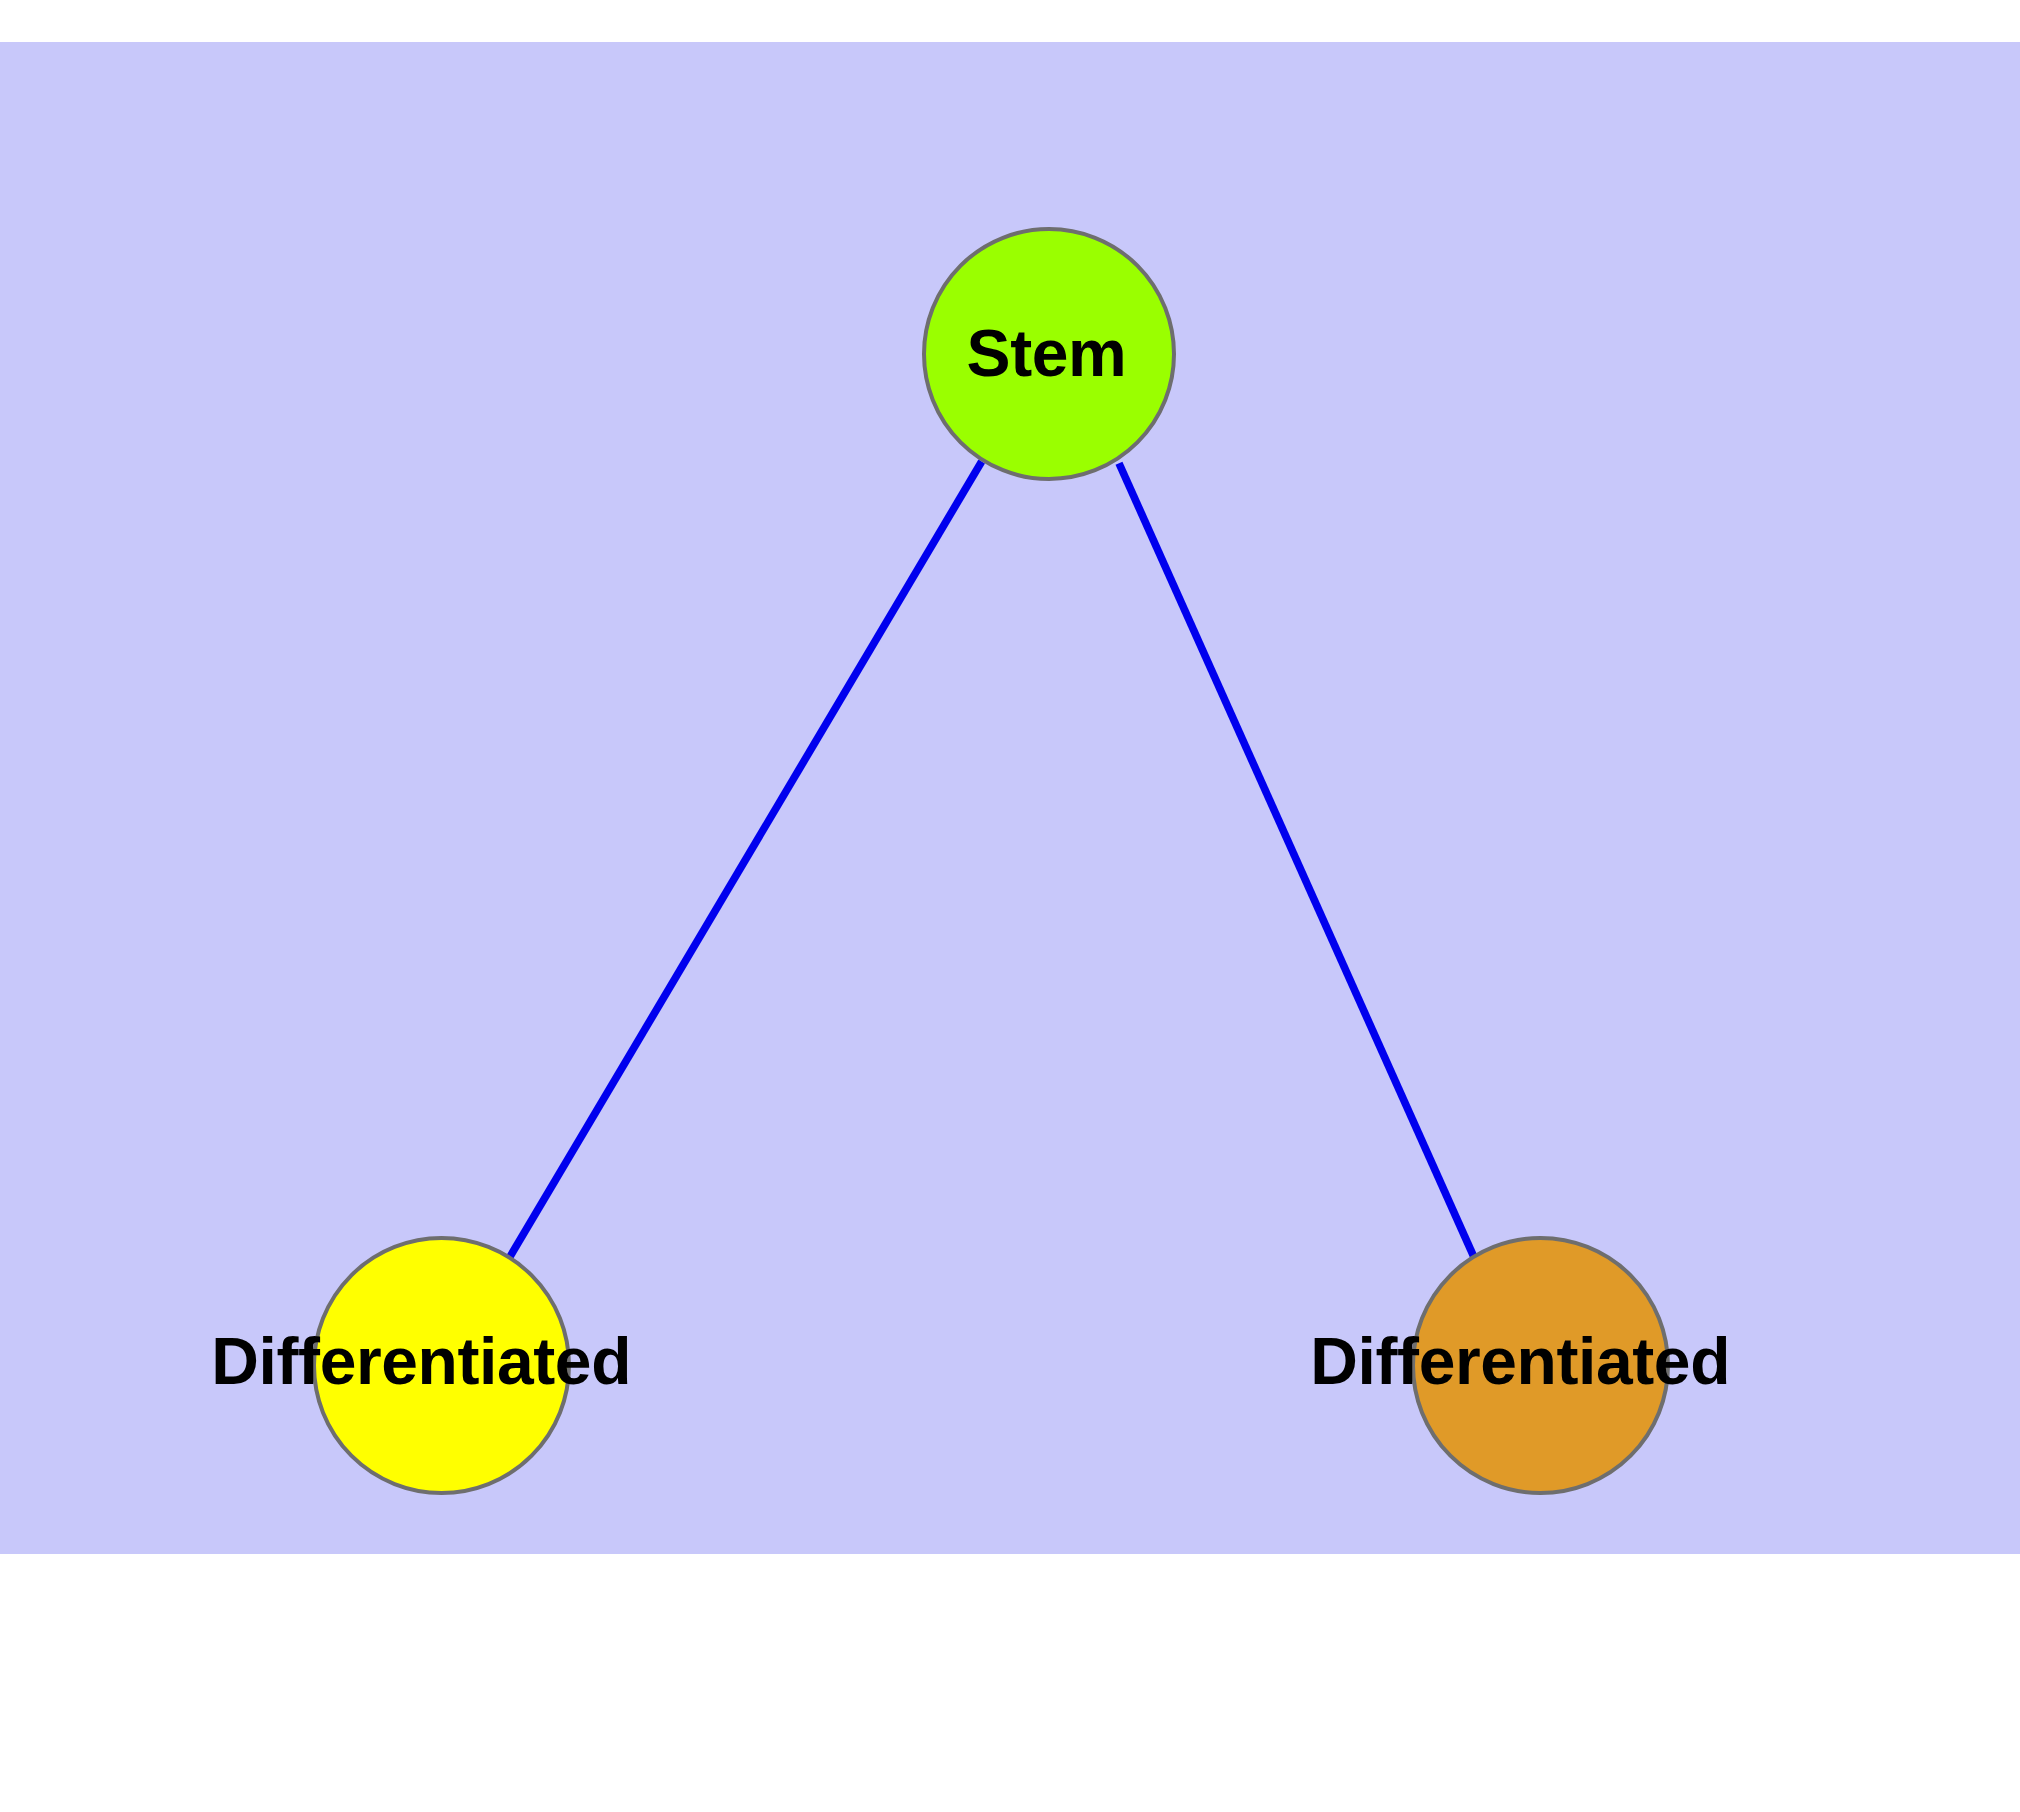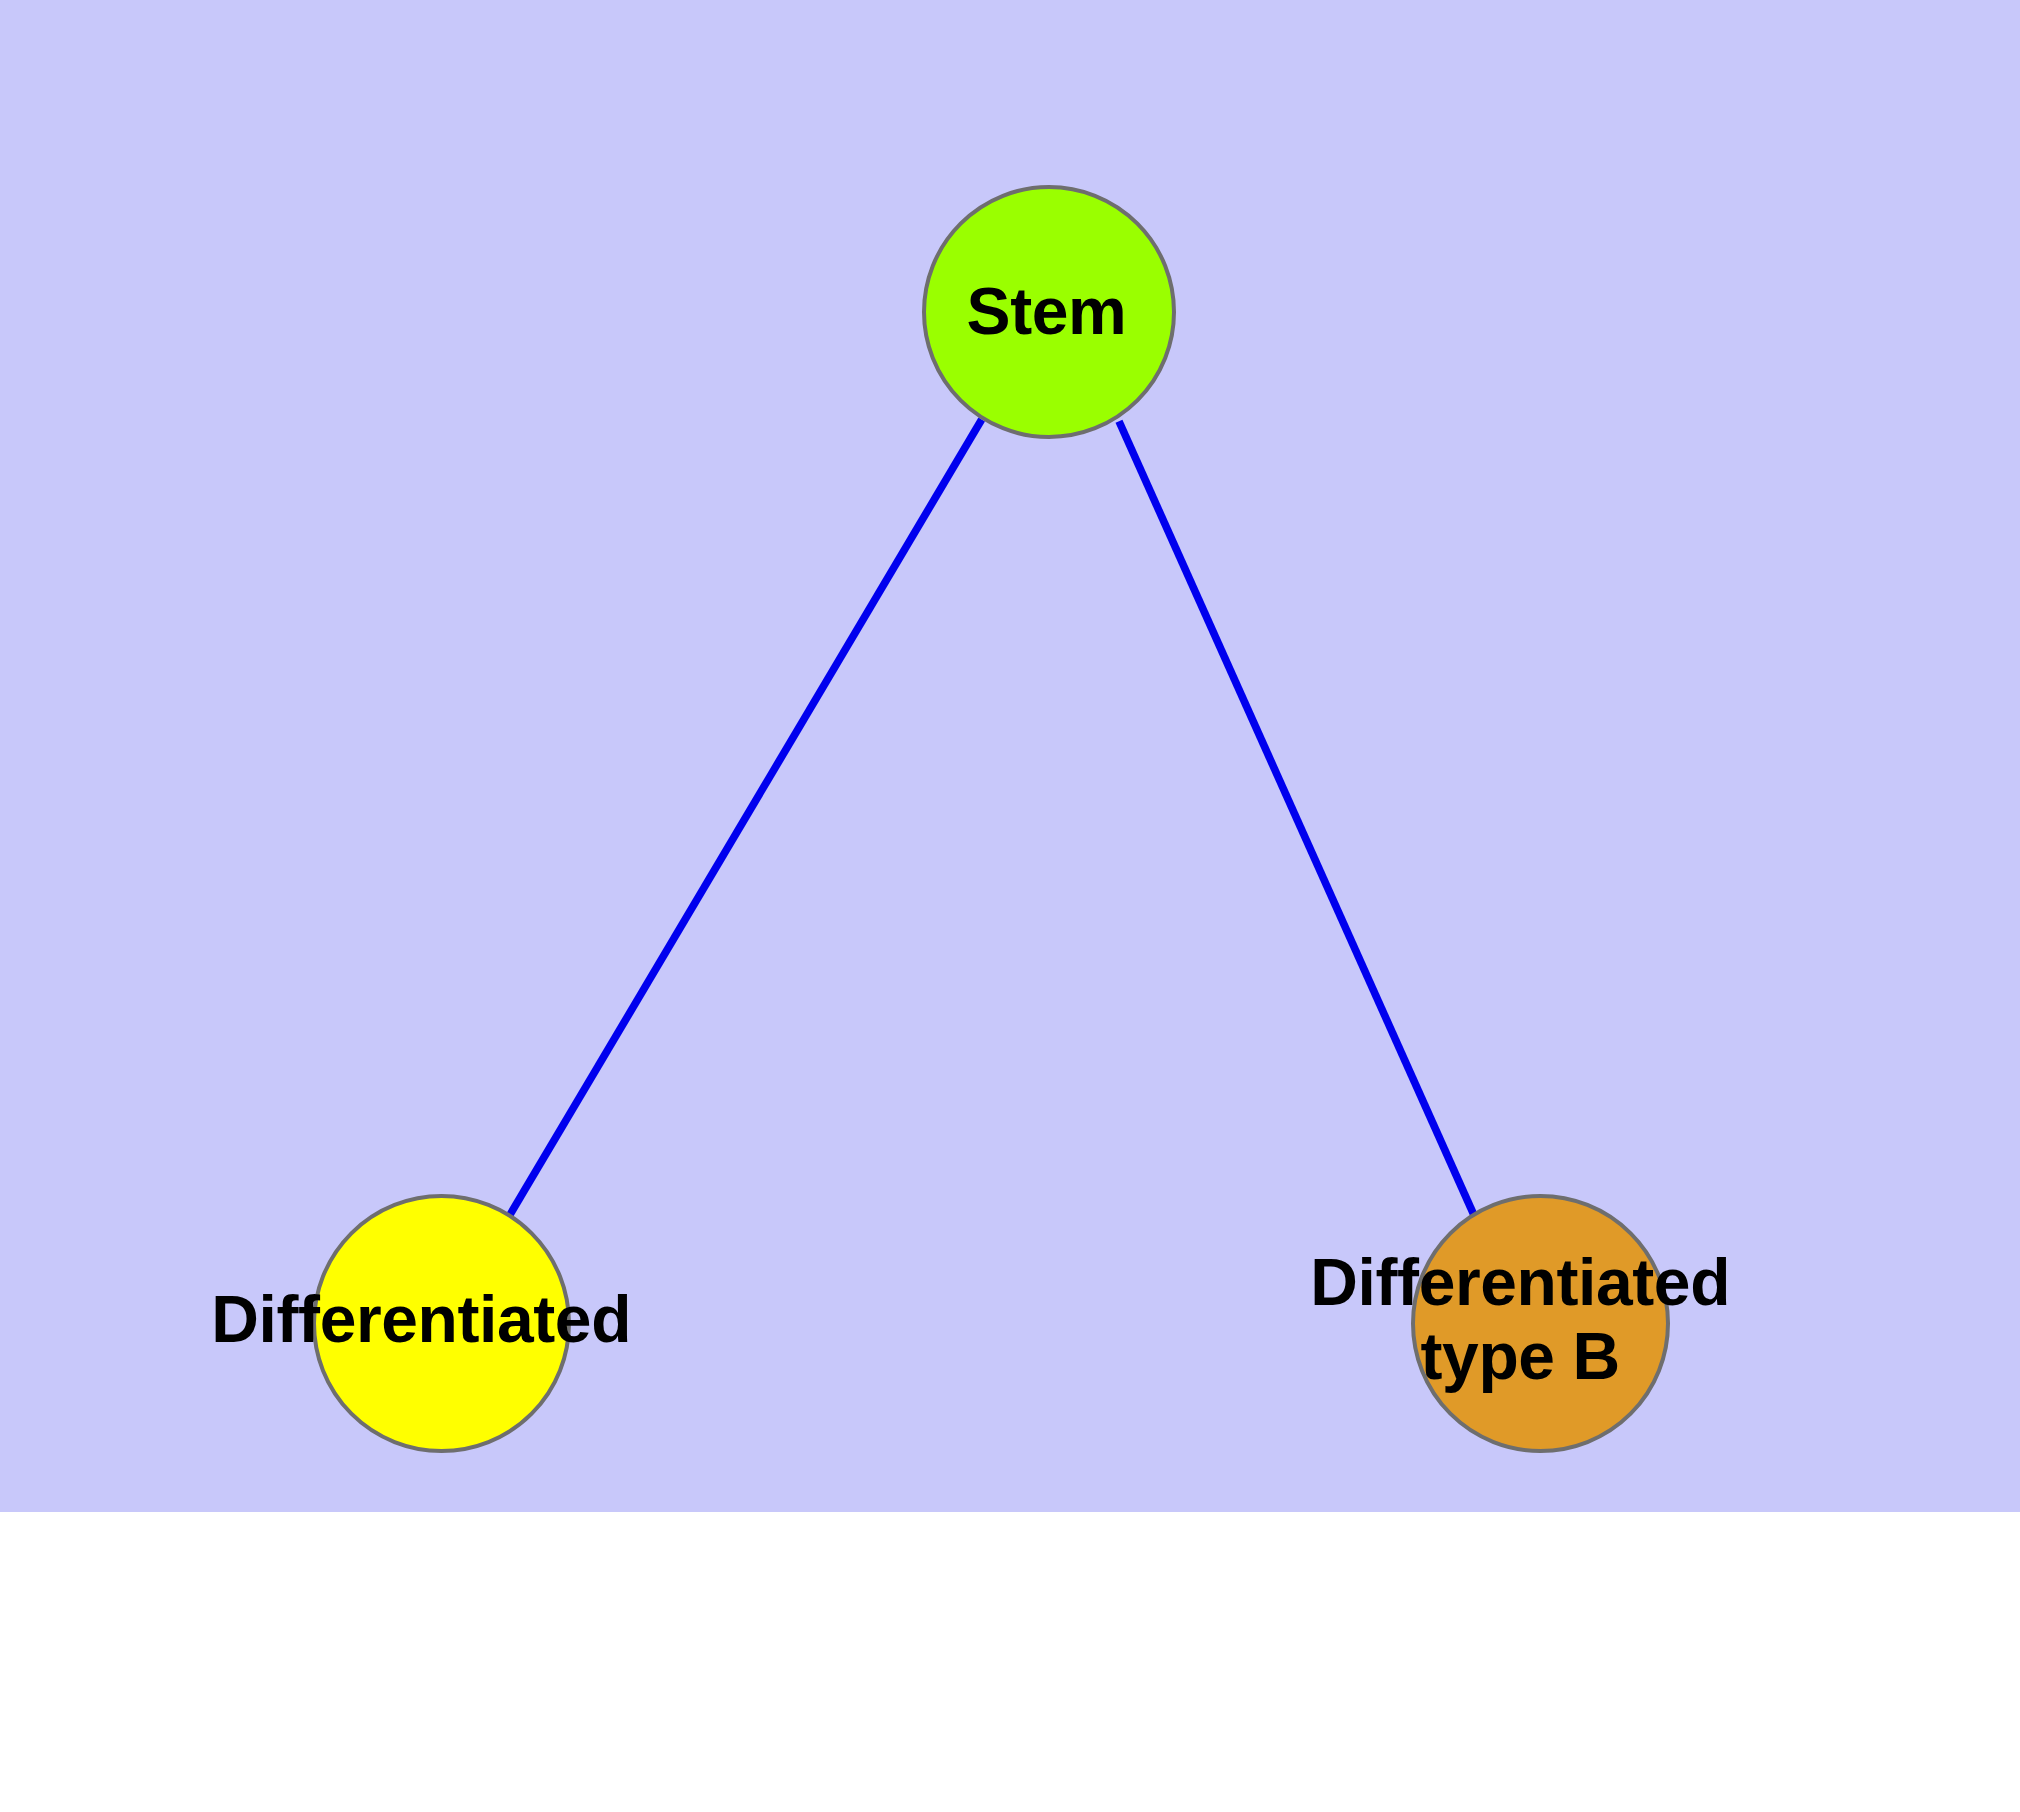--- a/index.html
+++ b/index.html
@@ -10,20 +10,21 @@
     width: 2021px;
     height: 1812px;
     overflow: hidden;
     font-family: "Liberation Sans", sans-serif;
   }
   #graph-canvas {
     position: relative;
     width: 2021px;
     height: 1512px;
     background: #c8c8fa;
+    margin-top: 42px;
   }
   #edge-layer {
     position: absolute;
     left: 0;
     top: 0;
     width: 2021px;
     height: 1812px;
   }
   .graph-node {
     position: absolute;
@@ -99,18 +100,17 @@
 
   <div class="graph-node" id="node-diff-a" style="background: rgb(255, 255, 0); border-color: rgb(110, 110, 110);">
     <span class="node-label">
       <span class="lbl-line">Differentiated</span>
     </span>
   </div>
 
   <div class="graph-node" id="node-diff-b" style="background: rgb(224, 154, 40); border-color: rgb(110, 110, 110);">
     <span class="node-label">
       <span class="lbl-line">Differentiated</span>
-      <span class="lbl-line">type B</span>
     </span>
   </div>
 
 </div>
 
 
 </body></html>

